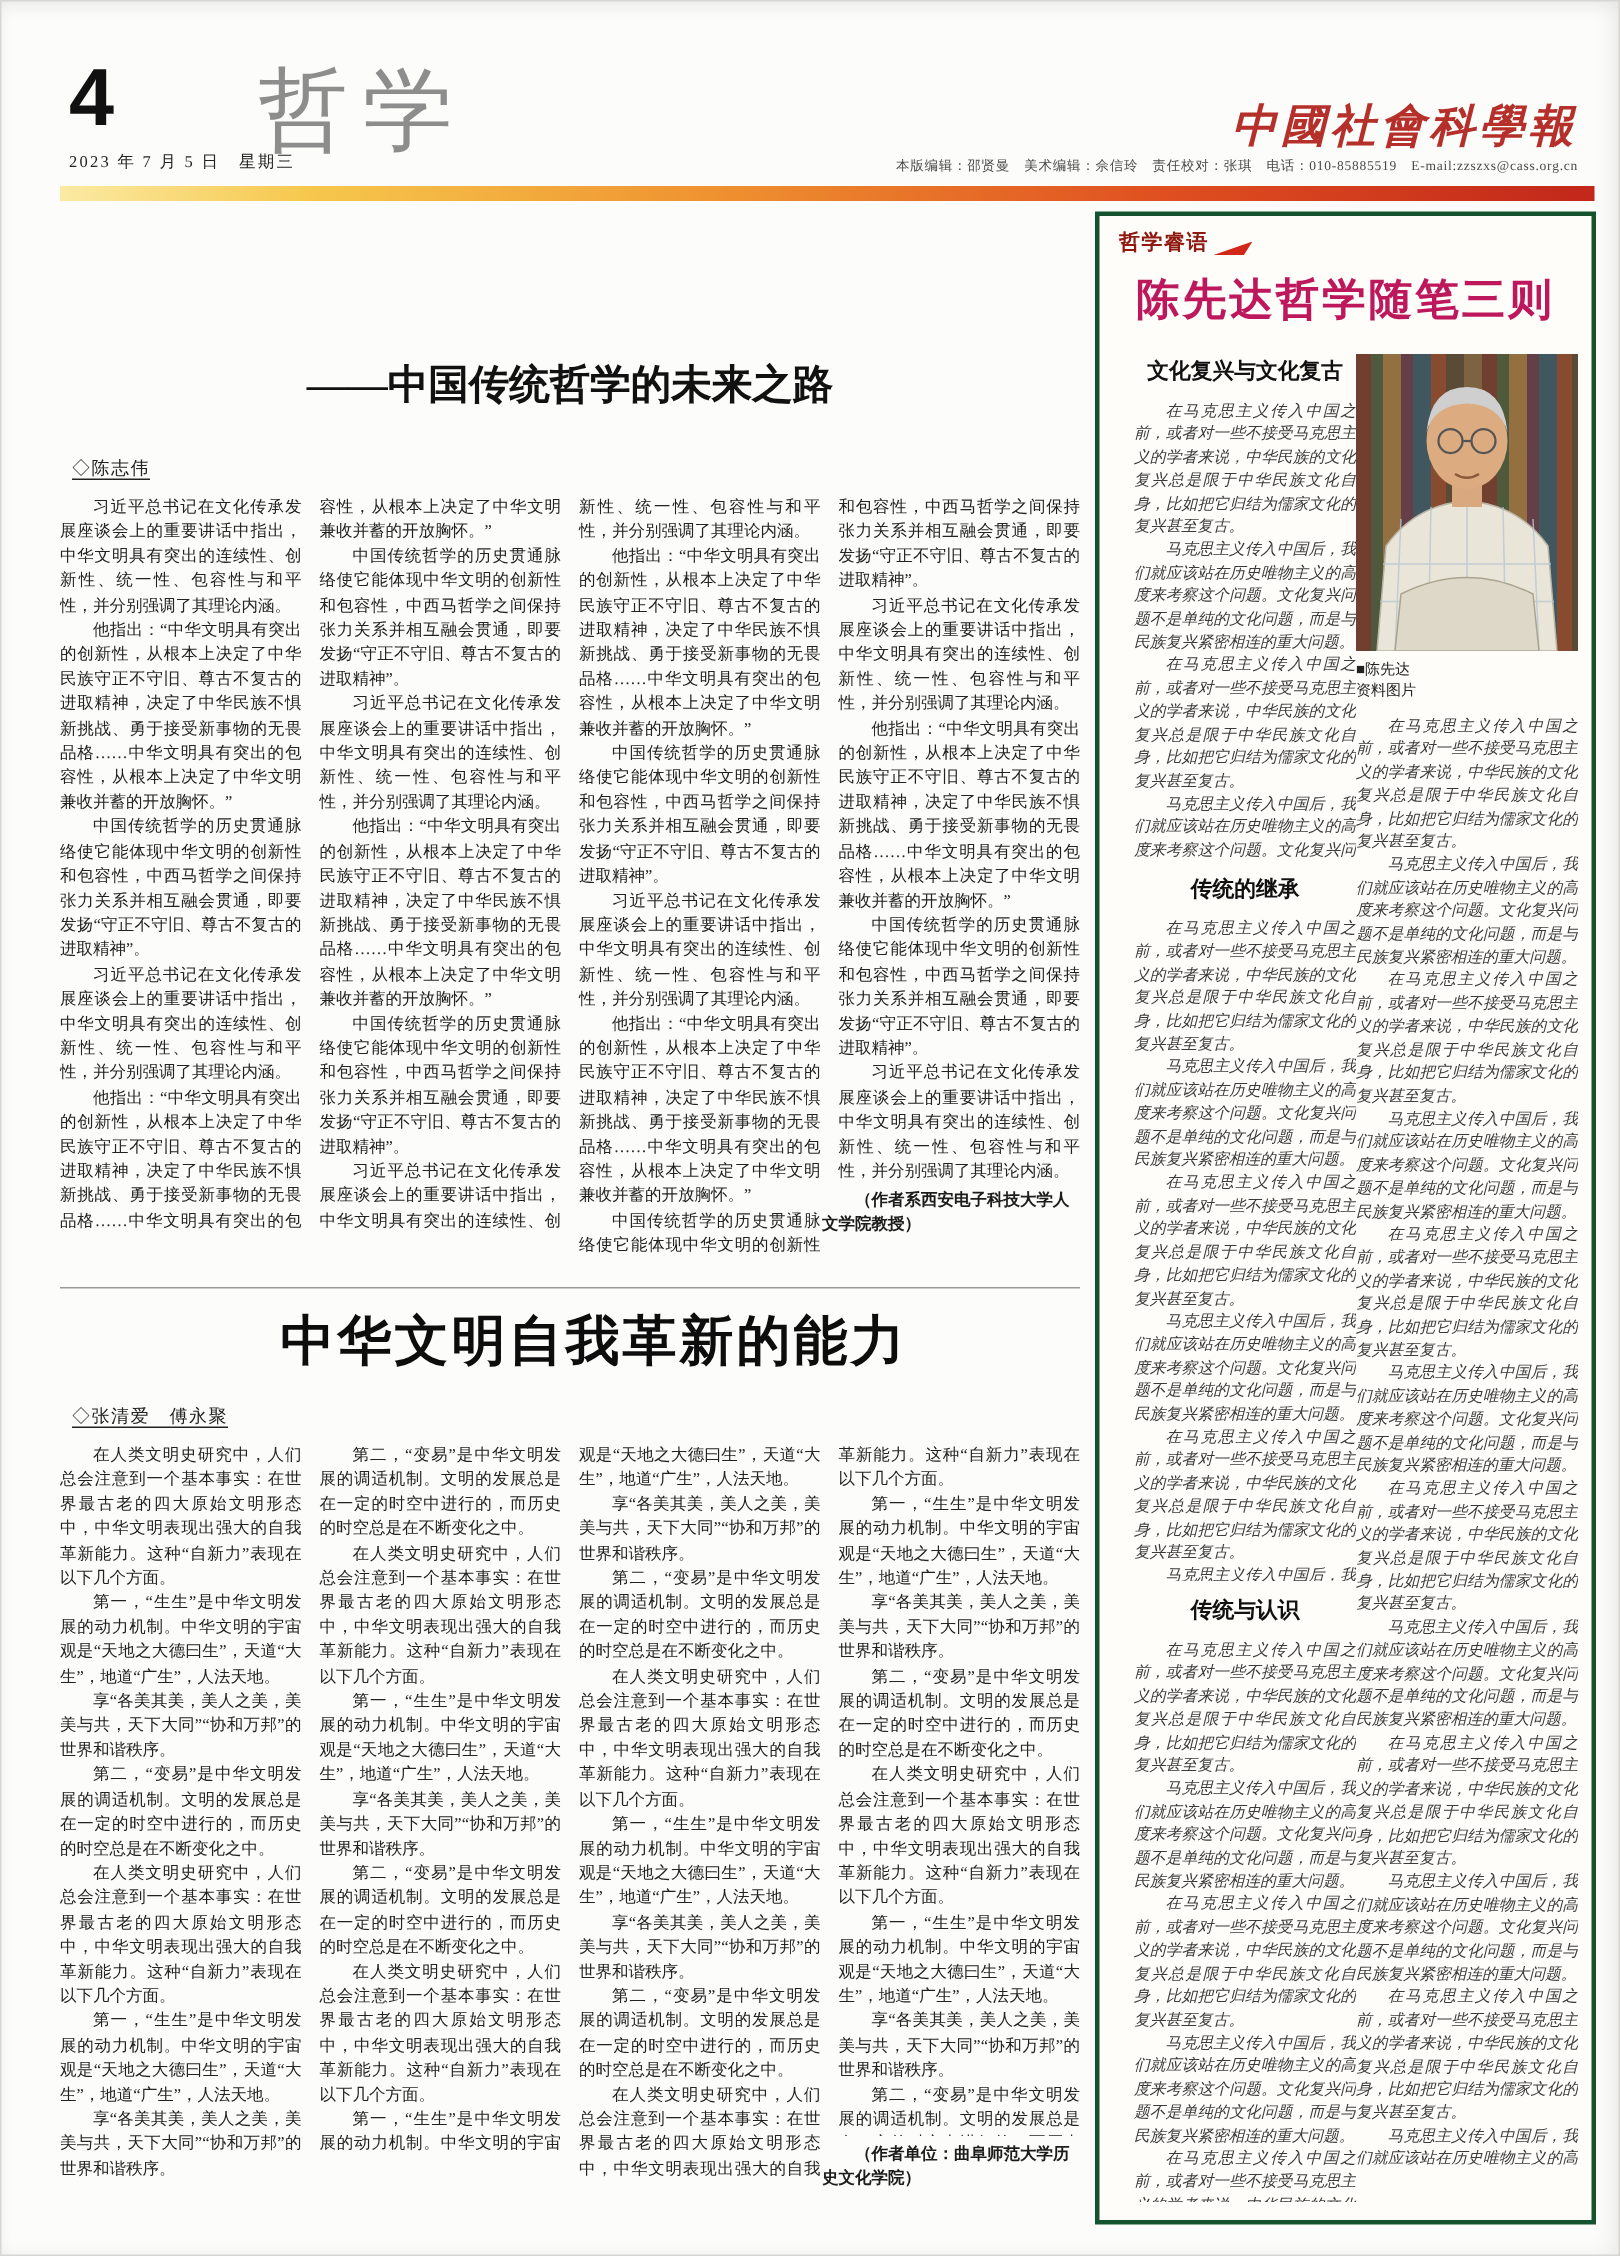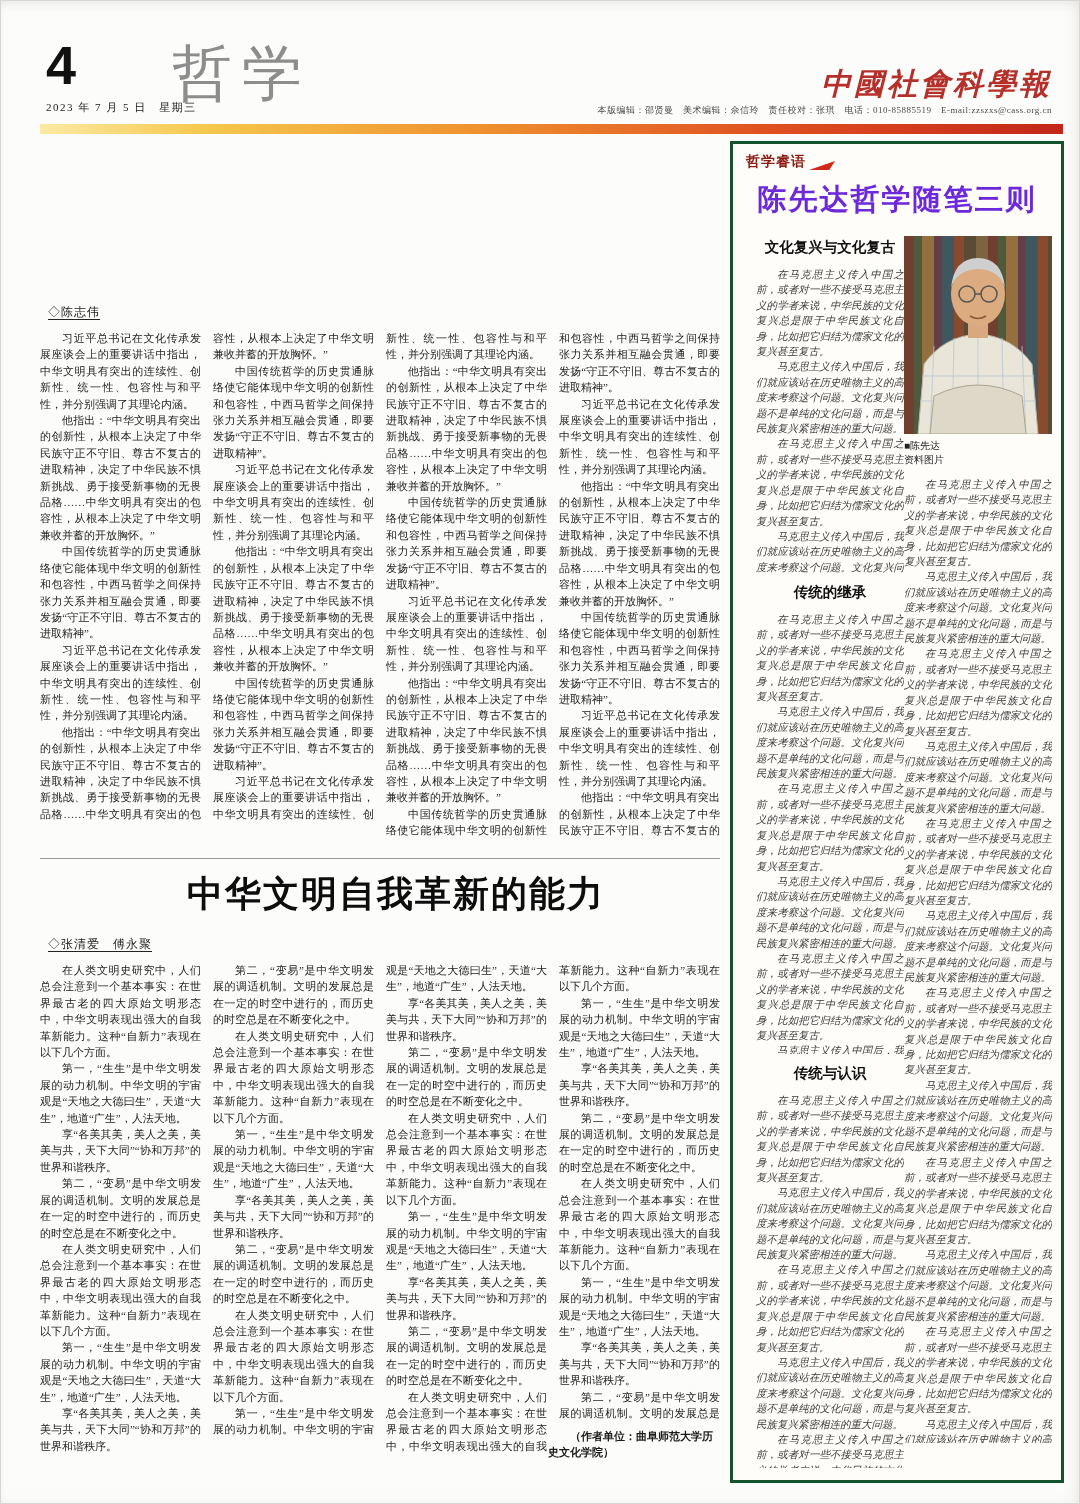--- a/index.html
+++ b/index.html
@@ -38,21 +38,21 @@
   .a2-title { position:absolute; left:56px; top:870px; width:680px; text-align:center; font-family:"Liberation Sans",sans-serif; font-weight:900; font-size:36px; letter-spacing:2px; color:#0d0d0d; }
   .a2-byline { left:48px; top:936px; }
   .a2-cols { left:40px; top:962px; width:680px; height:504px; }
   .a2-attr { left:548px; top:1424px; width:172px; height:42px; padding-top:4px; background:#fcfcfa; }
 
   
   .red-box { position:absolute; left:730px; top:141px; width:334px; height:1342px; border:3px solid #14532d; background:#fffdfa; }
   .tag-row { position:absolute; left:13px; top:9px; display:flex; align-items:flex-end; }
   .tag-label { font-family:"Liberation Sans",sans-serif; font-weight:800; font-size:14px; color:#8e1a12; letter-spacing:1px; }
   .tag-swoosh { width:26px; height:9px; margin-left:3px; margin-bottom:1px; background:#d2281a; clip-path:polygon(0 100%, 100% 0, 78% 100%); }
-  .box-title { position:absolute; left:0; top:36px; width:100%; text-align:center; font-family:"Liberation Sans",sans-serif; font-weight:900; font-size:29px; letter-spacing:2px; color:#6d28d9; }
+  .box-title { position:absolute; left:0; top:36px; width:100%; text-align:center; font-family:"Liberation Sans",sans-serif; font-weight:900; font-size:29px; letter-spacing:2px; color:#be185d; }
   .box-col { position:absolute; top:92px; width:148px; height:1232px; overflow:hidden; }
   .box-col-l { left:23px; }
   .box-col-r { left:171px; }
   .box-text { font-family:"DejaVu Serif",serif; font-style:italic; font-size:10.5px; line-height:15.4px; text-align:justify; color:#3a3a3a; overflow:hidden; }
   .box-text p { text-indent:2em; margin:0; }
   .box-subhead { font-family:"Liberation Sans",sans-serif; font-weight:800; font-size:14.5px; color:#111; text-align:center; margin:10px 0 10px; font-style:normal; }
   .box-subhead.first { margin-top:2px; }
   .blk1 { height:306px; } .blk2 { height:442px; } .blk3 { height:388px; }
   .photo { position:relative; width:148px; height:198px; overflow:hidden; background:
       repeating-linear-gradient(90deg,#8a4a3a 0 10px,#5d6e4a 10px 18px,#b98a4e 18px 30px,#7a4a5a 30px 38px,#4a6a7a 38px 50px,#a85a3a 50px 60px,#6a5a42 60px 72px,#9a7a4e 72px 84px); }
@@ -64,20 +64,21 @@
 
 <div class="page">
 
   <div class="page-num">4</div>
   <div class="date-line">2023 年 7 月 5 日　星期三</div>
   <div class="section-title">哲学</div>
   <div class="paper-name">中國社會科學報</div>
   <div class="editor-line">本版编辑：邵贤曼　美术编辑：佘信玲　责任校对：张琪　电话：010-85885519　E-mail:zzszxs@cass.org.cn</div>
   <div class="grad-bar"></div>
 
+  <div class="a1-sub">——中国传统哲学的未来之路</div>
   <div class="byline a1-byline">◇陈志伟</div>
   <div class="colblock cols4 a1-cols">
       <p>习近平总书记在文化传承发展座谈会上的重要讲话中指出，中华文明具有突出的连续性、创新性、统一性、包容性与和平性，并分别强调了其理论内涵。</p>
       <p>他指出：“中华文明具有突出的创新性，从根本上决定了中华民族守正不守旧、尊古不复古的进取精神，决定了中华民族不惧新挑战、勇于接受新事物的无畏品格……中华文明具有突出的包容性，从根本上决定了中华文明兼收并蓄的开放胸怀。”</p>
       <p>中国传统哲学的历史贯通脉络使它能体现中华文明的创新性和包容性，中西马哲学之间保持张力关系并相互融会贯通，即要发扬“守正不守旧、尊古不复古的进取精神”。</p>
       <p>习近平总书记在文化传承发展座谈会上的重要讲话中指出，中华文明具有突出的连续性、创新性、统一性、包容性与和平性，并分别强调了其理论内涵。</p>
       <p>他指出：“中华文明具有突出的创新性，从根本上决定了中华民族守正不守旧、尊古不复古的进取精神，决定了中华民族不惧新挑战、勇于接受新事物的无畏品格……中华文明具有突出的包容性，从根本上决定了中华文明兼收并蓄的开放胸怀。”</p>
       <p>中国传统哲学的历史贯通脉络使它能体现中华文明的创新性和包容性，中西马哲学之间保持张力关系并相互融会贯通，即要发扬“守正不守旧、尊古不复古的进取精神”。</p>
       <p>习近平总书记在文化传承发展座谈会上的重要讲话中指出，中华文明具有突出的连续性、创新性、统一性、包容性与和平性，并分别强调了其理论内涵。</p>
       <p>他指出：“中华文明具有突出的创新性，从根本上决定了中华民族守正不守旧、尊古不复古的进取精神，决定了中华民族不惧新挑战、勇于接受新事物的无畏品格……中华文明具有突出的包容性，从根本上决定了中华文明兼收并蓄的开放胸怀。”</p>
@@ -87,20 +88,23 @@
       <p>中国传统哲学的历史贯通脉络使它能体现中华文明的创新性和包容性，中西马哲学之间保持张力关系并相互融会贯通，即要发扬“守正不守旧、尊古不复古的进取精神”。</p>
       <p>习近平总书记在文化传承发展座谈会上的重要讲话中指出，中华文明具有突出的连续性、创新性、统一性、包容性与和平性，并分别强调了其理论内涵。</p>
       <p>他指出：“中华文明具有突出的创新性，从根本上决定了中华民族守正不守旧、尊古不复古的进取精神，决定了中华民族不惧新挑战、勇于接受新事物的无畏品格……中华文明具有突出的包容性，从根本上决定了中华文明兼收并蓄的开放胸怀。”</p>
       <p>中国传统哲学的历史贯通脉络使它能体现中华文明的创新性和包容性，中西马哲学之间保持张力关系并相互融会贯通，即要发扬“守正不守旧、尊古不复古的进取精神”。</p>
       <p>习近平总书记在文化传承发展座谈会上的重要讲话中指出，中华文明具有突出的连续性、创新性、统一性、包容性与和平性，并分别强调了其理论内涵。</p>
       <p>他指出：“中华文明具有突出的创新性，从根本上决定了中华民族守正不守旧、尊古不复古的进取精神，决定了中华民族不惧新挑战、勇于接受新事物的无畏品格……中华文明具有突出的包容性，从根本上决定了中华文明兼收并蓄的开放胸怀。”</p>
       <p>中国传统哲学的历史贯通脉络使它能体现中华文明的创新性和包容性，中西马哲学之间保持张力关系并相互融会贯通，即要发扬“守正不守旧、尊古不复古的进取精神”。</p>
       <p>习近平总书记在文化传承发展座谈会上的重要讲话中指出，中华文明具有突出的连续性、创新性、统一性、包容性与和平性，并分别强调了其理论内涵。</p>
       <p>他指出：“中华文明具有突出的创新性，从根本上决定了中华民族守正不守旧、尊古不复古的进取精神，决定了中华民族不惧新挑战、勇于接受新事物的无畏品格……中华文明具有突出的包容性，从根本上决定了中华文明兼收并蓄的开放胸怀。”</p>
     </div>
+  <div class="attr-cover a1-attr">
+    <p>（作者系西安电子科技大学人文学院教授）</p>
+  </div>
 
   <div class="divider"></div>
 
   <div class="a2-title">中华文明自我革新的能力</div>
   <div class="byline a2-byline">◇张清爱　傅永聚</div>
   <div class="colblock cols4 a2-cols">
       <p>在人类文明史研究中，人们总会注意到一个基本事实：在世界最古老的四大原始文明形态中，中华文明表现出强大的自我革新能力。这种“自新力”表现在以下几个方面。</p>
       <p>第一，“生生”是中华文明发展的动力机制。中华文明的宇宙观是“天地之大德曰生”，天道“大生”，地道“广生”，人法天地。</p>
       <p>享“各美其美，美人之美，美美与共，天下大同”“协和万邦”的世界和谐秩序。</p>
       <p>第二，“变易”是中华文明发展的调适机制。文明的发展总是在一定的时空中进行的，而历史的时空总是在不断变化之中。</p>

